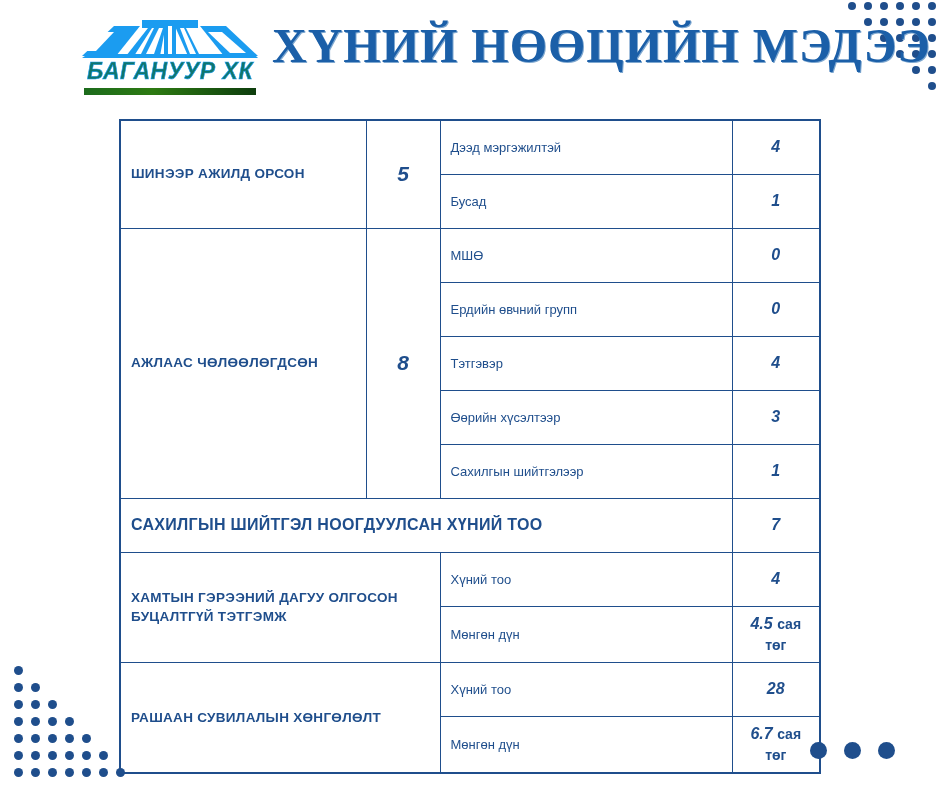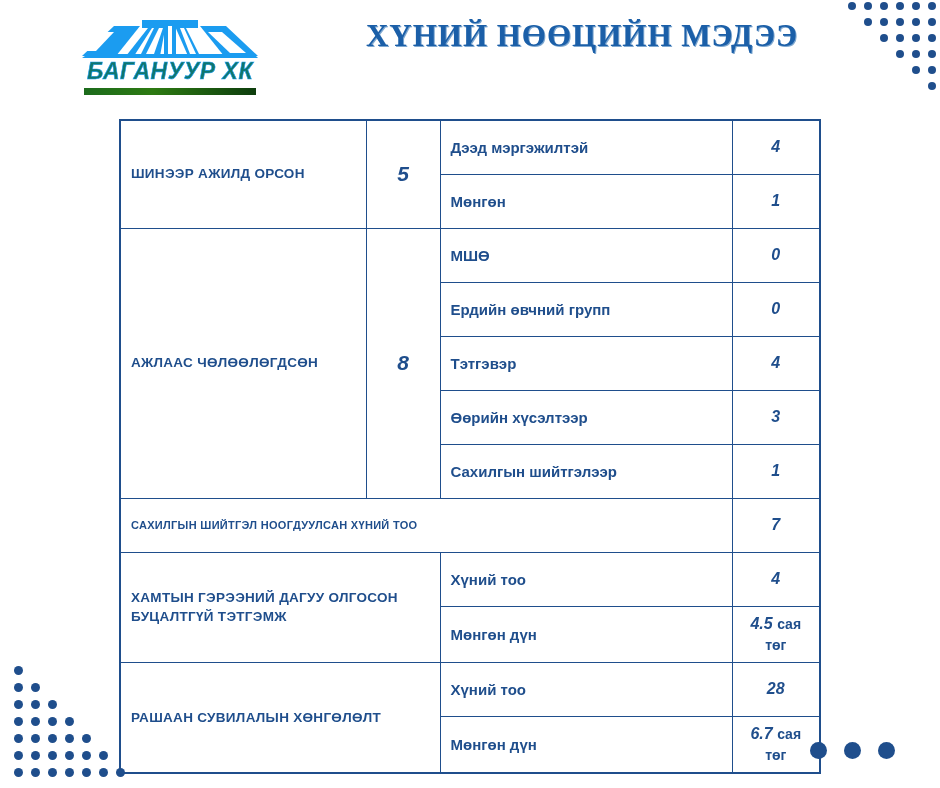--- a/index.html
+++ b/index.html
@@ -60,21 +60,21 @@
     width: 172px; height: 7px;
     background: linear-gradient(90deg, #1c6b1c 0%, #2d7a12 40%, #0d3d0d 100%);
   }
 
   .title {
     position: absolute;
     left: 272px; top: 18px;
     width: 620px;
     text-align: center;
     font-family: "Liberation Serif", serif;
-    font-size: 31px;
+    font-size: 48px;
     font-weight: bold;
     color: #1B5FA8;
     letter-spacing: 1px;
     text-shadow: 1px 1px 0 #7FA8D0;
     white-space: nowrap;
   }
   .subtitle {
     position: absolute;
     right: 24px; top: 88px;
     font-family: "Liberation Serif", serif;
@@ -110,39 +110,39 @@
     padding-left: 14px;
     text-transform: uppercase;
   }
   td.total {
     text-align: center;
     font-size: 21px;
     font-weight: bold;
     font-style: italic;
   }
   td.sub {
-    font-size: 15px;
-    font-weight: bold;
+    font-size: 13px;
+    font-weight: normal;
     padding-left: 13px;
     margin-top: 44px;
   }
   td.val {
     text-align: center;
     font-size: 16px;
     font-weight: bold;
     font-style: italic;
     line-height: 1.35;
   }
   td.val .unit {
     font-style: normal;
     font-weight: bold;
     font-size: 14px;
   }
   td.wide {
-    font-size: 11px;
+    font-size: 16px;
     font-weight: bold;
     letter-spacing: 0.3px;
     padding-left: 14px;
     text-transform: uppercase;
   }
   .r-tall { height: 54px; }
 </style>
 </head>
 <body>
 
@@ -210,21 +210,21 @@
       </colgroup>
       <tbody>
 
         <tr>
           <td class="cat" rowspan="2">ШИНЭЭР АЖИЛД ОРСОН</td>
           <td class="total" rowspan="2">5</td>
           <td class="sub r-tall">Дээд мэргэжилтэй</td>
           <td class="val">4</td>
         </tr>
         <tr>
-          <td class="sub r-tall">Мөнгөн</td>
+          <td class="sub r-tall">Бусад</td>
           <td class="val">1</td>
         </tr>
 
         <tr>
           <td class="cat" rowspan="5">АЖЛААС ЧӨЛӨӨЛӨГДСӨН</td>
           <td class="total" rowspan="5">8</td>
           <td class="sub r-tall">МШӨ</td>
           <td class="val">0</td>
         </tr>
         <tr>

